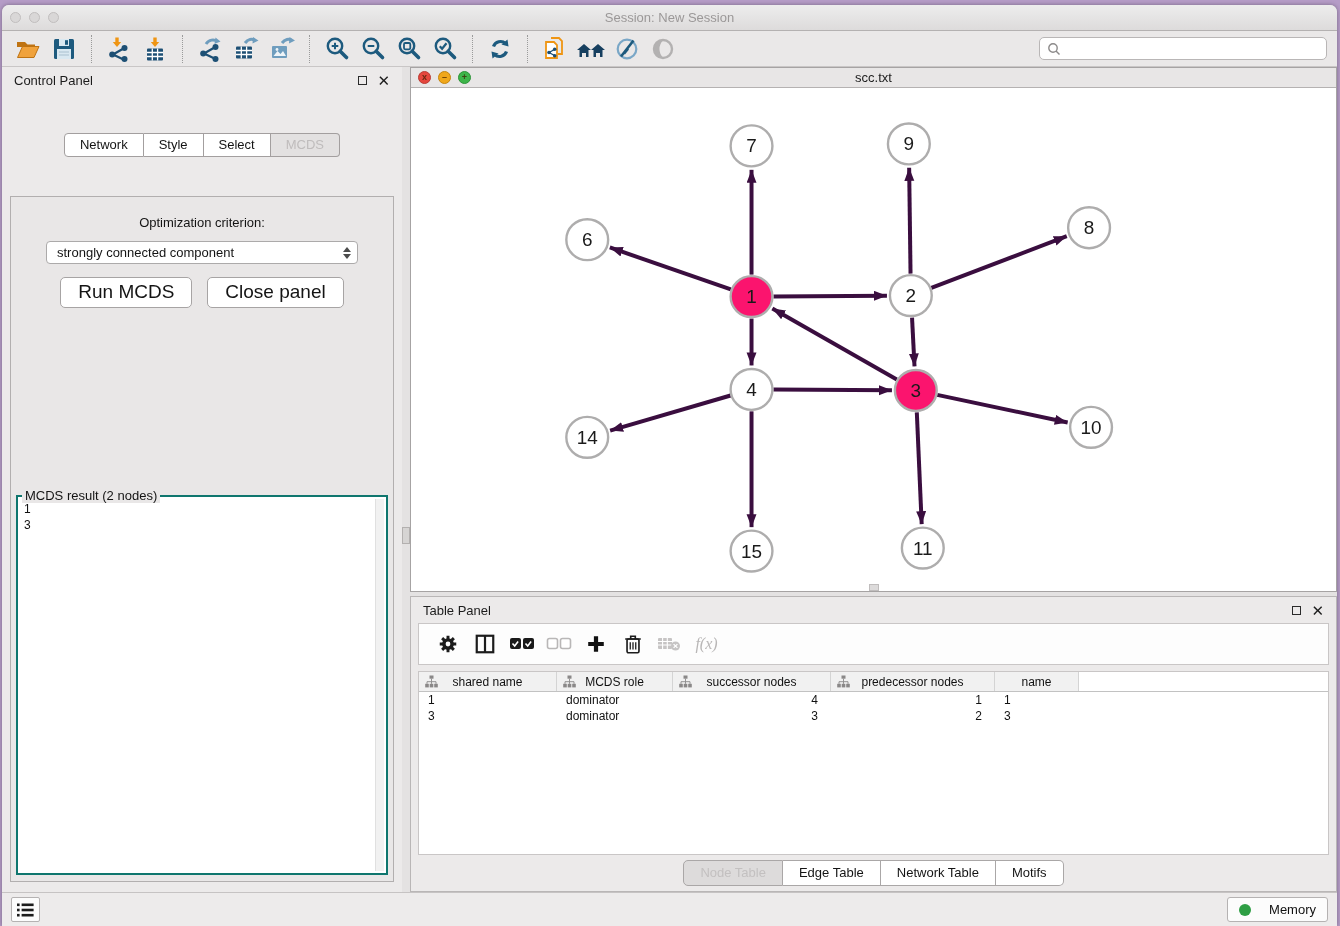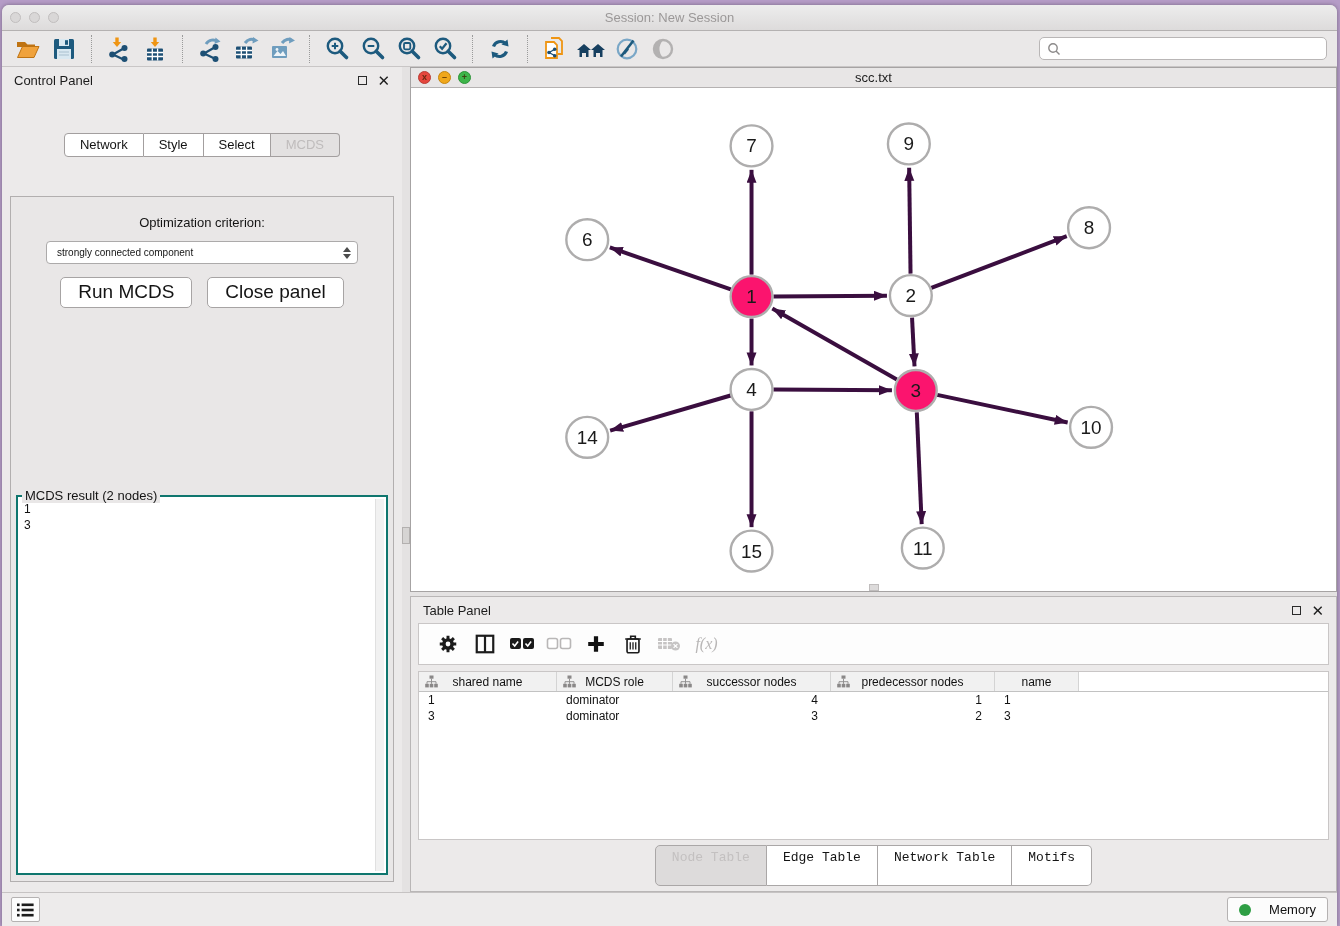--- a/index.html
+++ b/index.html
@@ -40,21 +40,21 @@
   .cp-tabs { display:flex; justify-content:center; position:relative; z-index:2; margin-bottom:-1px; flex:none; }
   .cp-tab { font-size:13px; padding:3px 15px 4px; background:#fff; border:1px solid #a39f9f; border-left:none; color:#141414; cursor:pointer; }
   .cp-tab:first-child { border-left:1px solid #a39f9f; border-radius:4px 0 0 4px; }
   .cp-tab:last-child { border-radius:0 4px 4px 0; }
   .cp-tab.active { background:#e3e1e1; color:#bfbcbc; }
 
   .cp-body { margin:0 8px 10px; flex:1; border:1px solid #b2afaf; background:#e9e7e7;
     display:flex; flex-direction:column; align-items:center; padding:18px 0 6px; min-height:0; }
   .opt-label { font-size:13px; color:#141414; margin-bottom:11px; }
   .dropdown { width:312px; height:23px; background:#fff; border:1px solid #acaaaa; border-radius:4px;
-    display:flex; align-items:center; padding:0 6px 0 10px; font-size:10px; color:#141414; cursor:pointer; }
+    display:flex; align-items:center; padding:0 6px 0 10px; font-size:13px; color:#141414; cursor:pointer; }
   .dd-arrows { margin-left:auto; display:flex; flex-direction:column; gap:2px; align-items:center; }
   .dd-up { width:0; height:0; border-left:4px solid transparent; border-right:4px solid transparent; border-bottom:5px solid #4c4c4c; }
   .dd-down { width:0; height:0; border-left:4px solid transparent; border-right:4px solid transparent; border-top:5px solid #4c4c4c; }
   .btn-row { display:flex; gap:15px; margin-top:13px; }
   .btn { background:#fff; border:1px solid #a7a4a4; border-radius:5px; font-size:19px; padding:3px 17px 4px;
     color:#141414; cursor:pointer; font-family:"Liberation Sans",sans-serif; }
 
   .result-fieldset { margin-top:auto; width:372px; height:380px; border:2px solid #0f766e; background:#fff;
     position:relative; padding:2px; }
   .result-legend { position:absolute; top:-9px; left:4px; background:#e9e7e7; padding:0 3px; font-size:13px; color:#141414; }
@@ -97,21 +97,21 @@
   .tp-header-row { display:flex; height:20px; border-bottom:1px solid #c2c2c2; flex:none; }
   .tp-th { background:#f1f1f1; border-right:1px solid #d4d4d4; display:flex; align-items:center;
     justify-content:center; font-size:12px; color:#111; position:relative; cursor:pointer; }
   .tp-th .th-icon { position:absolute; left:6px; top:3px; }
   .tp-row { display:flex; height:16px; align-items:center; }
   .tp-td { font-size:12px; color:#111; display:flex; align-items:center; height:16px; }
   .tp-td.left { justify-content:flex-start; padding-left:9px; }
   .tp-td.right { justify-content:flex-end; padding-right:13px; }
 
   .tp-tabs { margin-top:auto; margin-bottom:5px; display:flex; justify-content:center; flex:none; padding-top:5px; }
-  .tp-tab { font-size:13px; padding:4px 16px 20px; background:#fff; border:1px solid #aaa7a7; border-left:none; color:#141414; cursor:pointer;font-family:Liberation Mono, monospace; }
+  .tp-tab { font-size:13px; padding:4px 16px 5px; background:#fff; border:1px solid #aaa7a7; border-left:none; color:#141414; cursor:pointer; }
   .tp-tab:first-child { border-left:1px solid #aaa7a7; border-radius:5px 0 0 5px; }
   .tp-tab:last-child { border-radius:0 5px 5px 0; }
   .tp-tab.active { background:#dddbdb; color:#c3c0c0; }
 
   
   .status-bar { height:34px; background:#edebeb; border-top:1px solid #c6c3c3; display:flex; align-items:center;
     padding:0 9px; flex:none; }
   .list-btn { width:29px; height:25px; background:#fcfcfc; border:1px solid #b5b2b2; border-radius:2px;
     display:flex; align-items:center; justify-content:center; cursor:pointer; }
   .memory-btn { margin-left:auto; height:25px; background:#fcfcfc; border:1px solid #b5b2b2; border-radius:3px;

